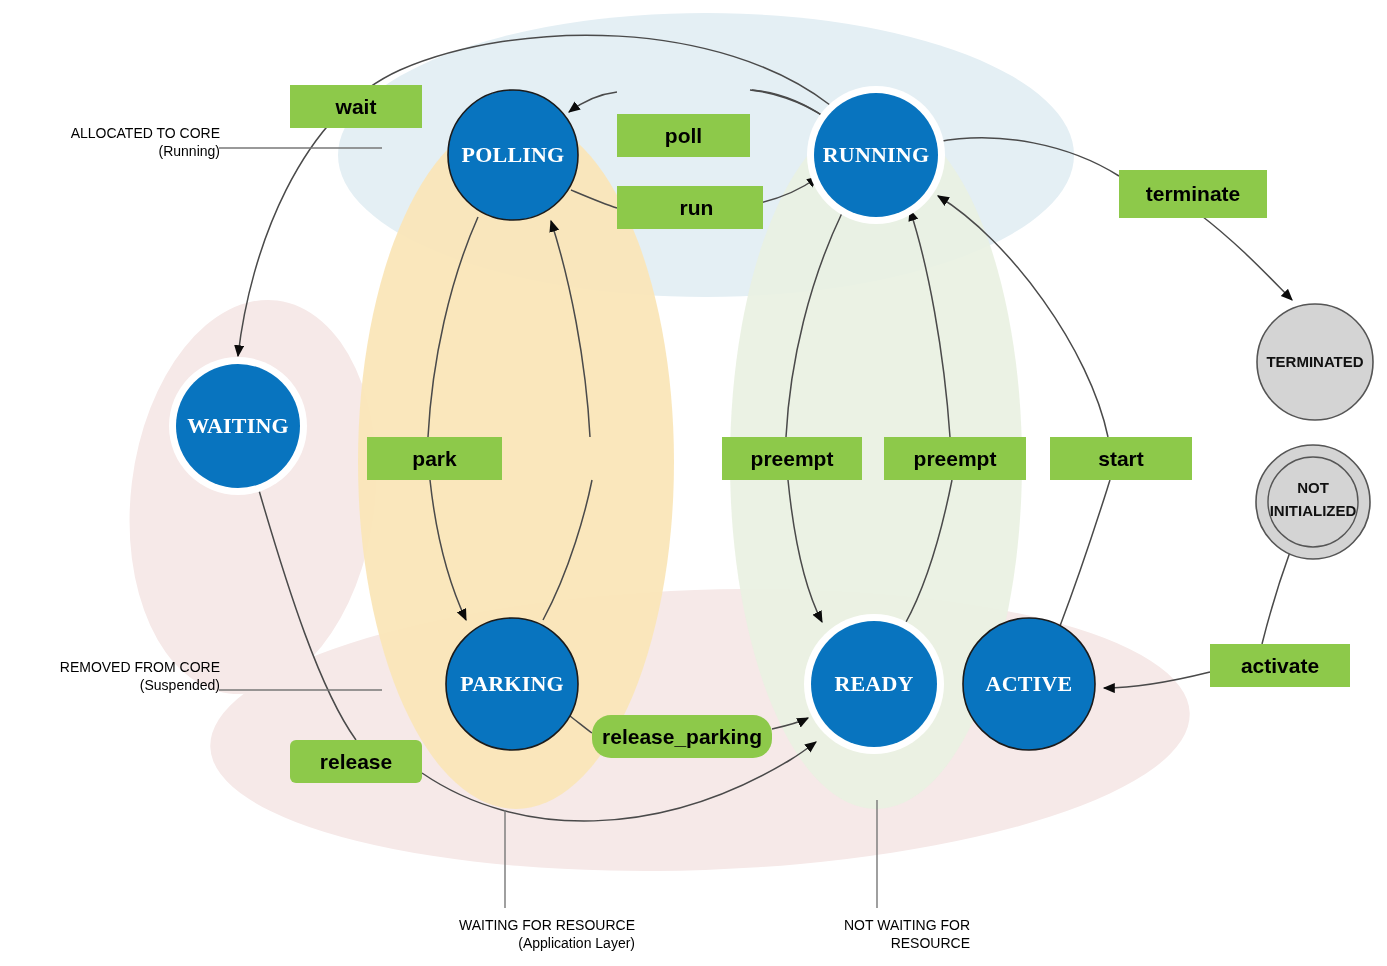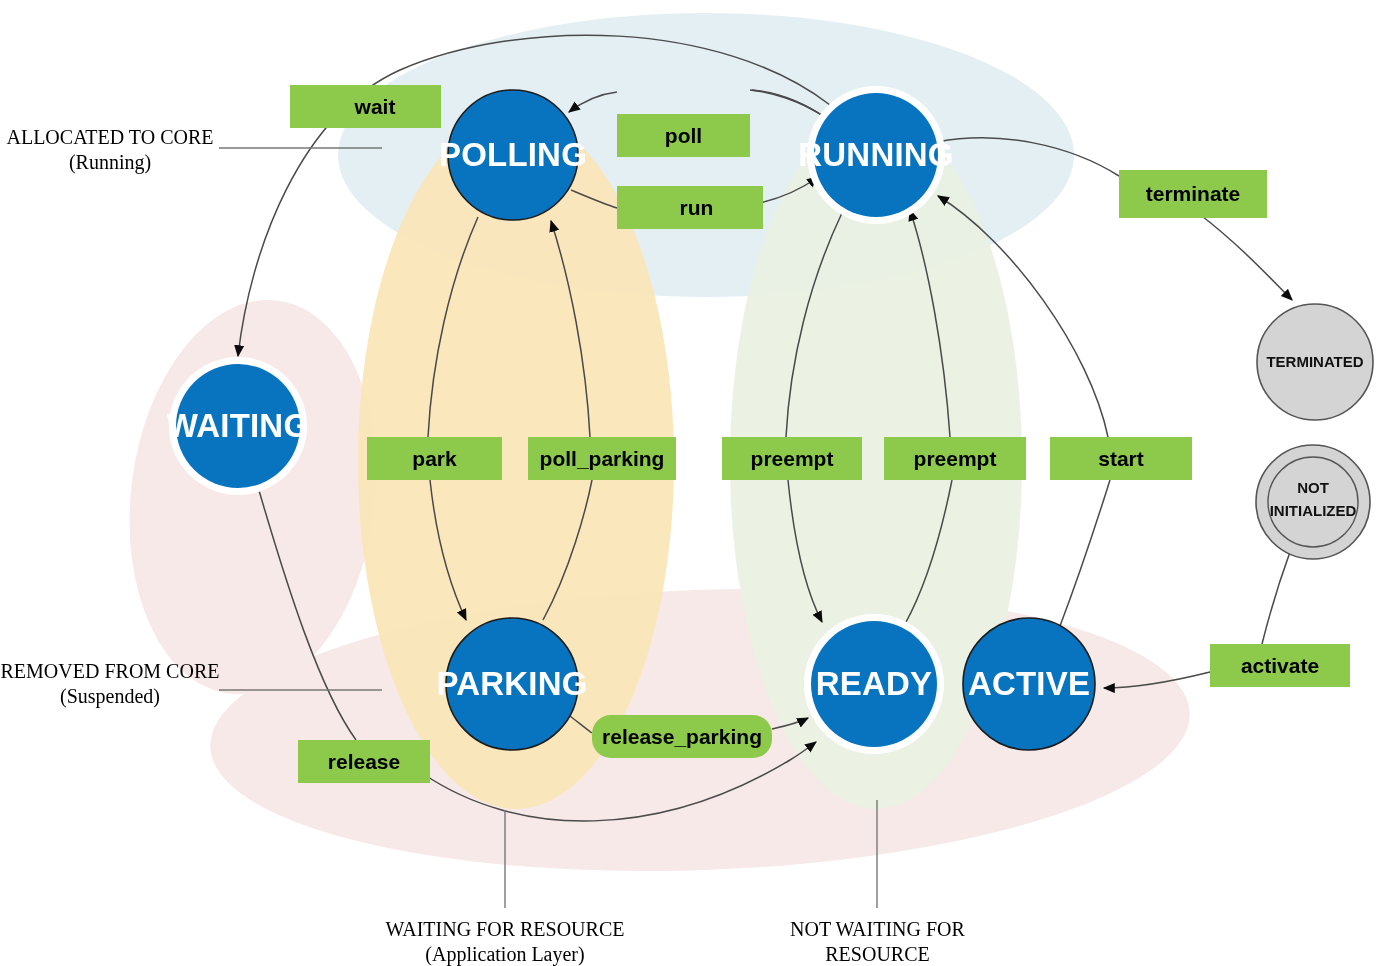--- a/index.html
+++ b/index.html
@@ -9,40 +9,39 @@
   #stage{position:relative;width:1387px;height:966px;background:#fff;}
   #canvas{position:absolute;left:0;top:0;width:1387px;height:966px;}
 
   .node-label{
     position:absolute;
     display:flex;align-items:center;justify-content:center;
     text-align:center;
     pointer-events:none;
     font-weight:bold;
   }
-  .state-node-label{color:#ffffff;font-size:33px;letter-spacing:.2px;}
+  .state-node-label{color:#ffffff;font-size:22px;letter-spacing:.2px;font-family:Liberation Serif, serif;}
   .gray-node-label{color:#111111;font-size:15px;line-height:1.12;font-weight:bold;}
 
   .evt{
     position:absolute;
     background:#8dc94a;
     display:flex;align-items:center;justify-content:center;
     color:#000;font-size:21px;font-weight:bold;
     white-space:nowrap;
   }
 
   .annot{
     position:absolute;
     color:#000;
-    font-size:20px;
+    font-size:14px;
     line-height:1.26;
-    text-align:center;
+    text-align:right;
     white-space:nowrap;
     font-weight:normal;
-    font-family:Liberation Serif, serif;
   }
 </style>
 </head>
 <body>
 
 <div id="stage">
 
   <svg id="canvas" viewBox="0 0 1387 966">
     <defs>
       <marker id="arrowhead" markerWidth="9" markerHeight="9" refX="7.2" refY="3.4" orient="auto" markerUnits="strokeWidth">
@@ -157,41 +156,40 @@
 
   <div class="node-label state-node-label" style="left:774px;top:664px;width:200px;height:40px;">READY</div>
 
   <div class="node-label state-node-label" style="left:929px;top:664px;width:200px;height:40px;">ACTIVE</div>
 
   <div class="node-label gray-node-label" style="left:1225px;top:345px;width:180px;height:34px;">TERMINATED</div>
 
   <div class="node-label gray-node-label" style="left:1233px;top:477px;width:160px;height:22px;">NOT</div>
   <div class="node-label gray-node-label" style="left:1233px;top:500px;width:160px;height:22px;">INITIALIZED</div>
 
-  <div class="evt" style="left:290px;top:85px;width:132px;height:43px;padding-left:19px;">wait</div>
+  <div class="evt" style="left:290px;top:85px;width:132px;height:43px;">wait</div>
 
   <div class="evt" style="left:617px;top:72px;width:133px;height:43px;margin-top:42px;">poll</div>
 
   <div class="evt" style="left:617px;top:186px;width:133px;height:43px;padding-left:13px;">run</div>
 
   <div class="evt" style="left:1119px;top:170px;width:148px;height:48px;">terminate</div>
 
   <div class="evt" style="left:367px;top:437px;width:135px;height:43px;">park</div>
 
-  <div class="evt" style="left:528px;top:437px;width:148px;height:43px;">poll_parking</div>
 
   <div class="evt" style="left:722px;top:437px;width:140px;height:43px;">preempt</div>
 
   <div class="evt" style="left:884px;top:437px;width:142px;height:43px;">preempt</div>
 
   <div class="evt" style="left:1050px;top:437px;width:142px;height:43px;text-align:center;">start</div>
 
   <div class="evt" style="left:1210px;top:644px;width:140px;height:43px;">activate</div>
 
-  <div class="evt" style="left:298px;top:740px;width:132px;height:43px;">release</div>
+  <div class="evt" style="left:290px;top:740px;width:132px;height:43px;border-radius:6px;">release</div>
 
   <div class="evt" style="left:592px;top:715px;width:180px;height:43px;border-radius:19px;">release_parking</div>
 
   <div class="annot" style="left:0px;top:125px;width:220px;">
     <div>ALLOCATED TO CORE</div>
     <div>(Running)</div>
   </div>
 
   <div class="annot" style="left:0px;top:659px;width:220px;">
     <div>REMOVED FROM CORE</div>

